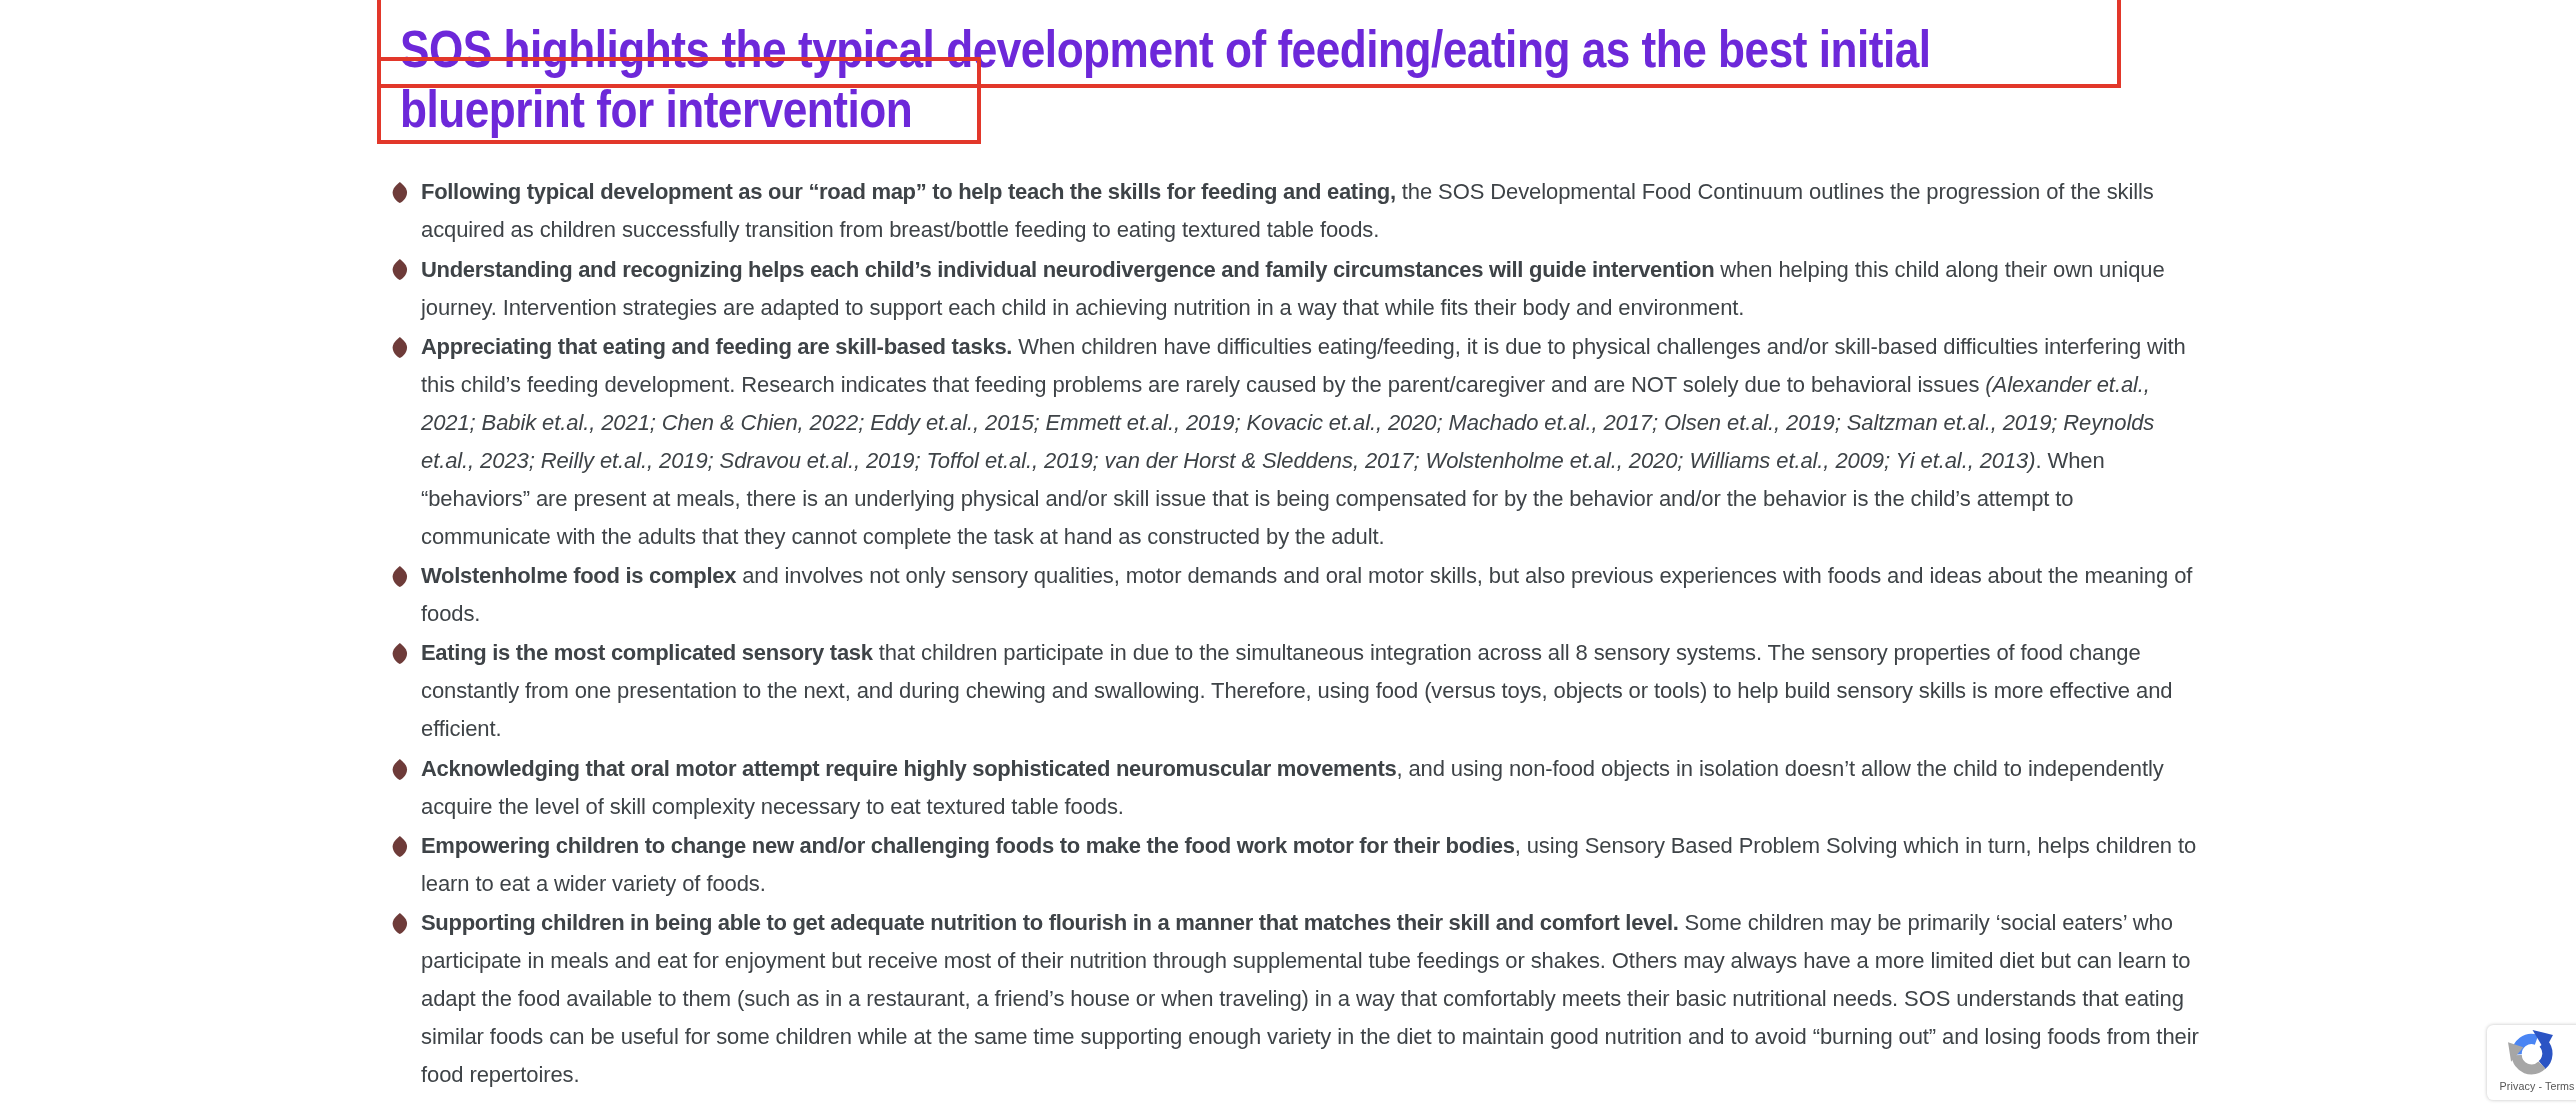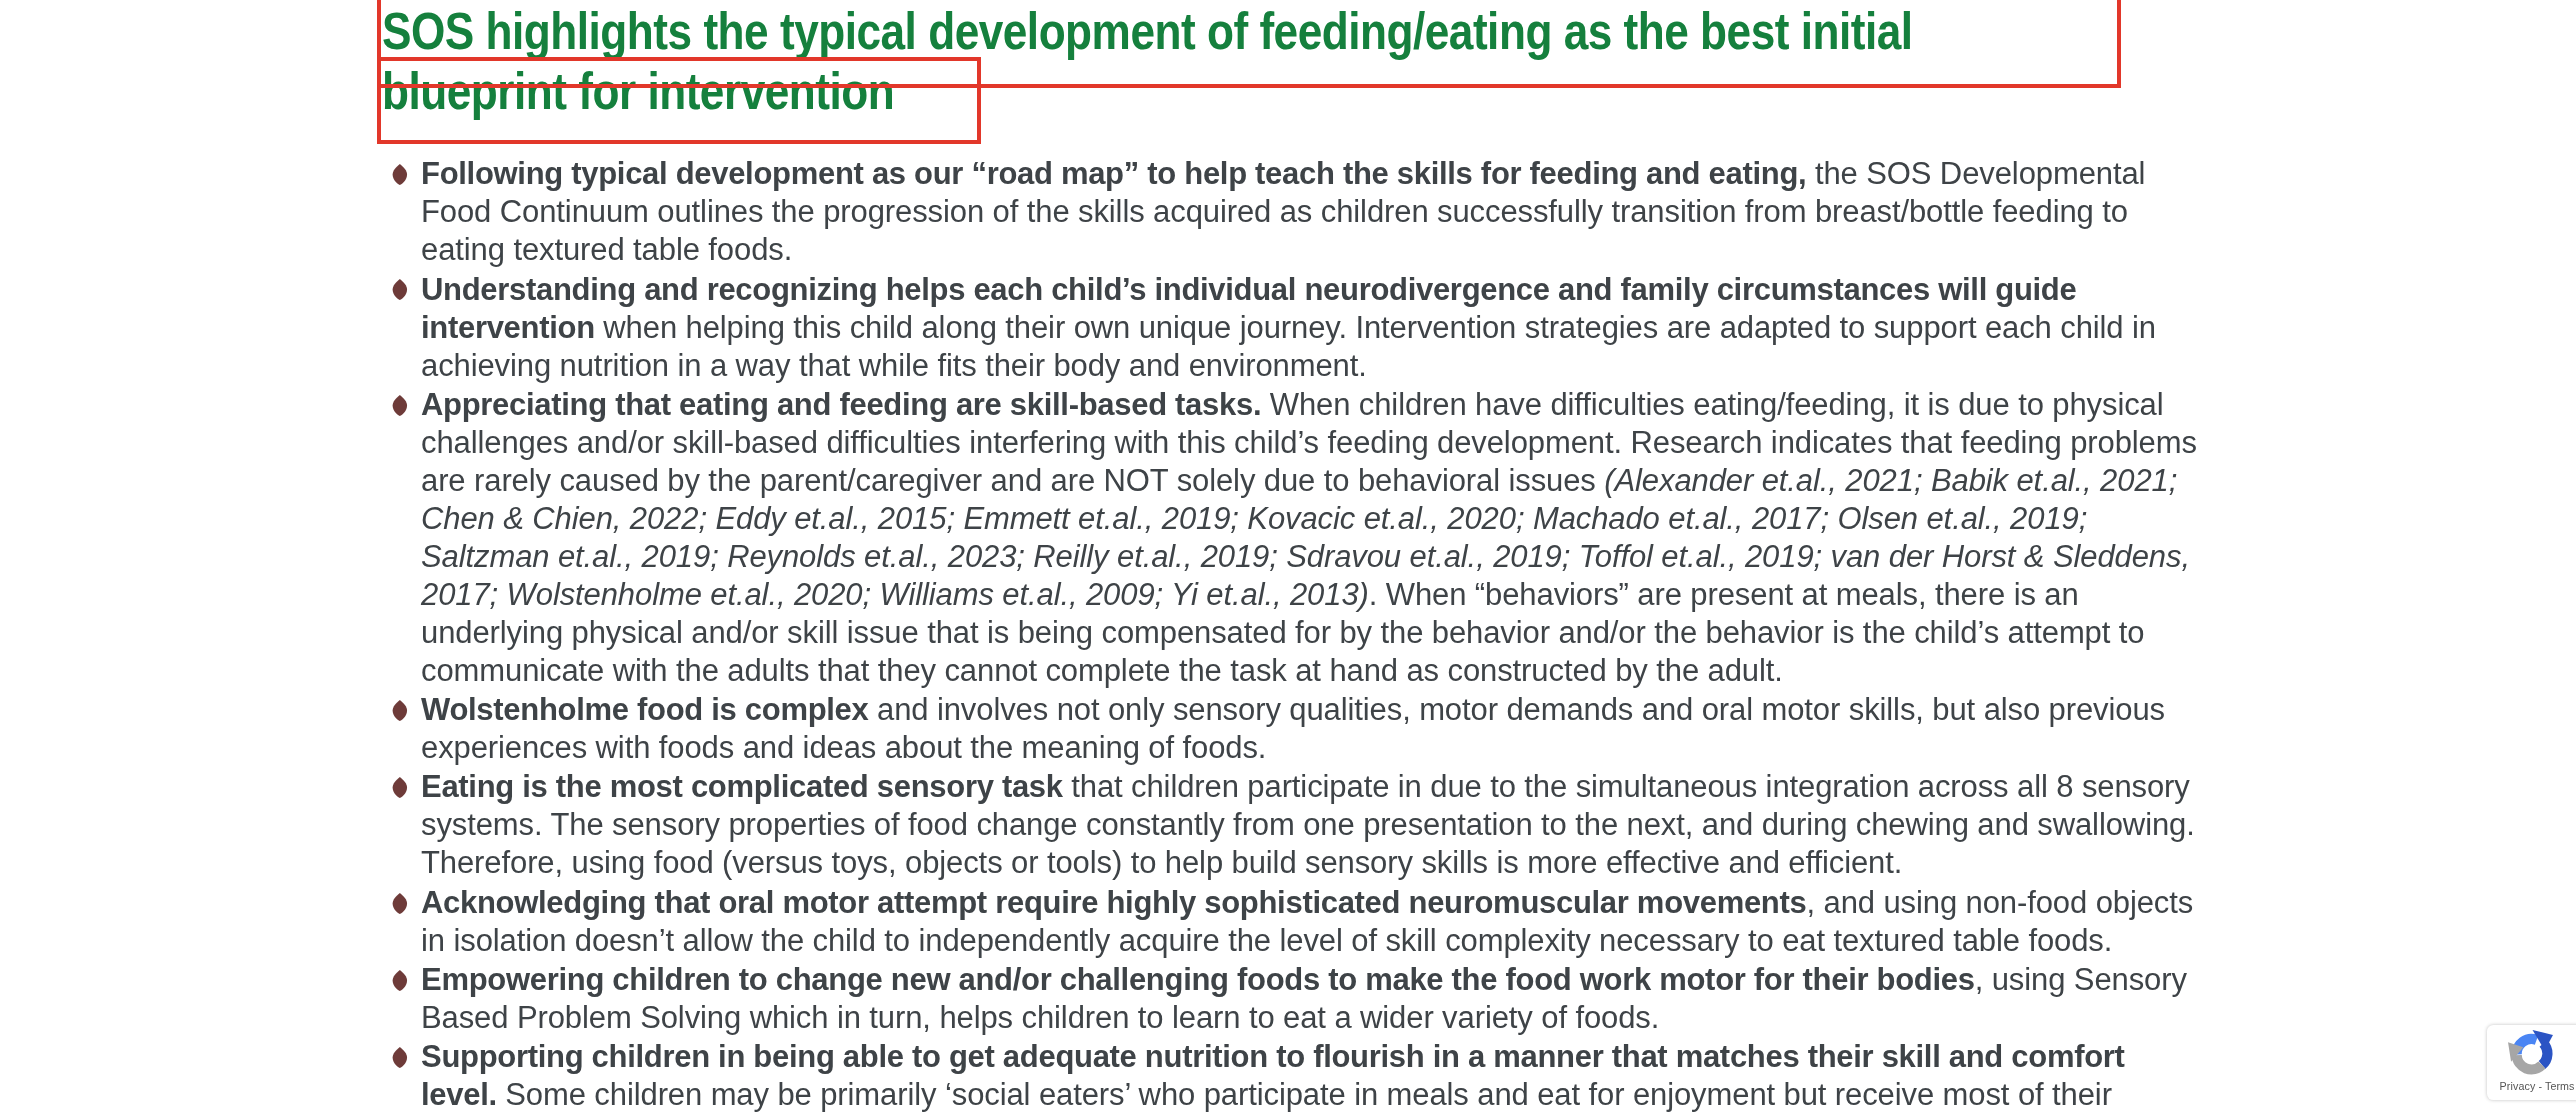--- a/index.html
+++ b/index.html
@@ -2,32 +2,32 @@
 <html style="font-size:10px"><head>
 <meta charset="utf-8">
 <style>
   html,body{margin:0;padding:0;background:#ffffff;}
   body{
     width:2576px;height:1118px;overflow:hidden;position:relative;
     font-family:"Liberation Sans",sans-serif;color:#3e4347;
   }
   .content{position:absolute;left:382px;top:1.3px;width:1824px;}
   h1,h2{
-    margin:0;color:#15803d;font-weight:700;letter-spacing:-0.6px;
+    margin:18px;color:#6d28d9;font-weight:700;letter-spacing:-0.6px;
   }
   h1 .hline,h2 .hline{
     display:inline-block;white-space:nowrap;
     transform:scaleX(0.85);transform-origin:0 50%;
     font-size:52px;line-height:60px;
   }
   h1{margin-bottom:34px;}
   h2{margin-top:30px;margin-bottom:44px;}
   ul.feature-list{
     list-style:none;margin:0;padding:0;width:1818px;
-    font-size:31px;line-height:38px;letter-spacing:-0.1px;
+    font-size:22px;line-height:38px;letter-spacing:-0.1px;
   }
   ul.feature-list li{
     position:relative;padding-left:39px;margin-bottom:1.3px;
   }
   .bullet{
     position:absolute;left:10px;top:8.8px;width:15.7px;height:21px;
   }
   .bullet svg{display:block;width:100%;height:100%;}
   .lead{font-weight:700;letter-spacing:-0.3px;}
   .cite{font-style:italic;}

